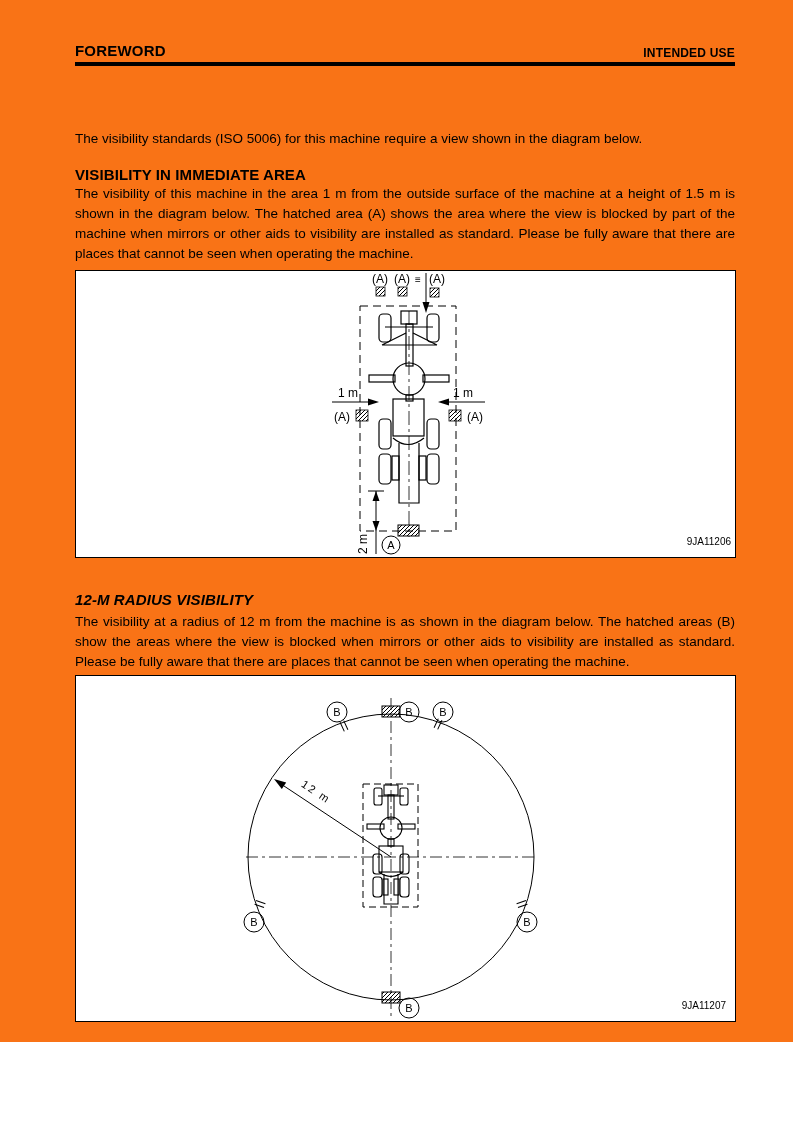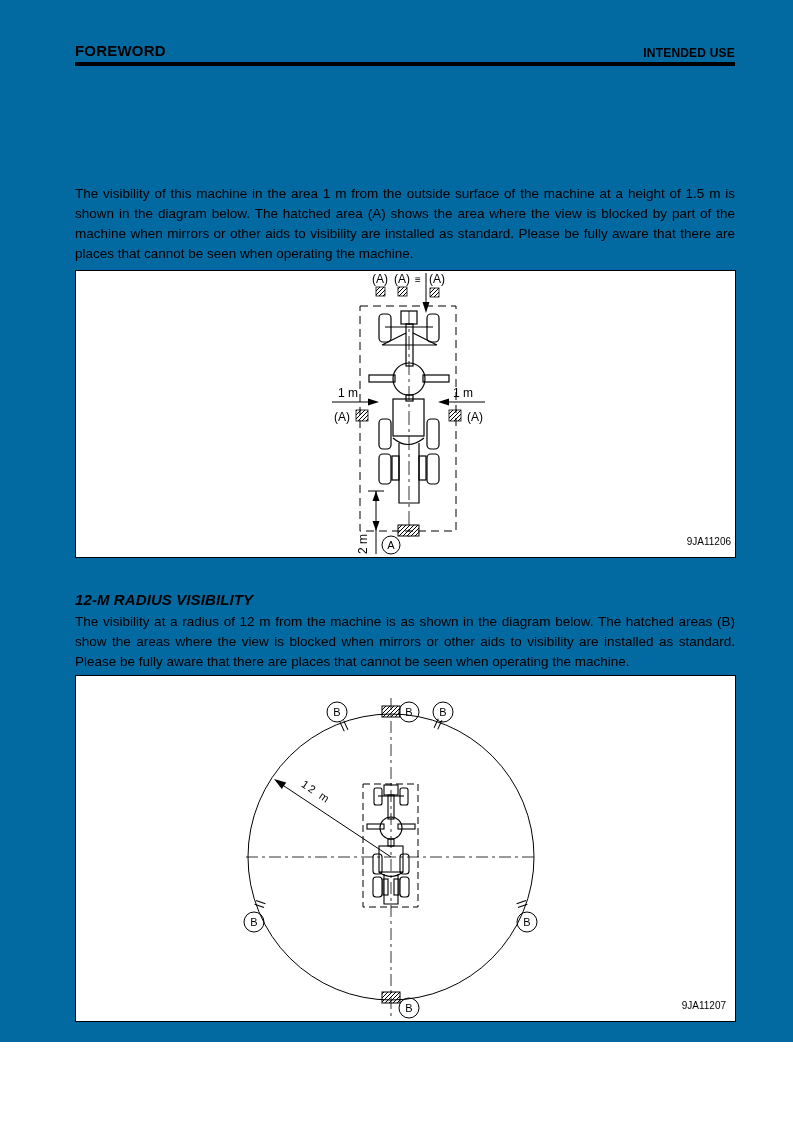--- a/index.html
+++ b/index.html
@@ -1,21 +1,21 @@
 <!DOCTYPE html>
 <html><head>
 <meta charset="utf-8">
 <style>
   * { margin: 0; padding: 0; box-sizing: border-box; }
   html, body { background: #ffffff; }
   .page {
     position: relative;
     width: 793px;
     height: 1042px;
-    background: #0369a1;
+    background: #f97316;
     font-family: "Liberation Sans", sans-serif;
     color: #000;
     overflow: hidden;
   }
   .abs { position: absolute; }
   .content-x { left: 75px; width: 660px; }
 
   .hdr-left  { font-size: 15px; font-weight: bold; letter-spacing: 0.2px; }
   .hdr-right { font-size: 12px; font-weight: bold; letter-spacing: 0.2px; }
   .hdr-bar   { height: 4px; background: #000; }
@@ -43,21 +43,23 @@
 </style>
 </head>
 <body>
 
 <div class="page">
 
   <div class="abs content-x hdr-left" style="top:42px;">FOREWORD</div>
   <div class="abs hdr-right" style="top:46px; right:58px;">INTENDED USE</div>
   <div class="abs content-x hdr-bar" style="top:62px;"></div>
 
-
+  <p class="abs content-x body-text" style="top:129px;">The visibility standards (ISO 5006) for this machine require a view shown in the diagram below.</p>
+
+  <h2 class="abs content-x sec-title" style="top:166px;">VISIBILITY IN IMMEDIATE AREA</h2>
   <p class="abs content-x body-text" style="top:184px;">The visibility of this machine in the area 1 m from the outside surface of the machine at a height of 1.5 m is shown in the diagram below. The hatched area (A) shows the area where the view is blocked by part of the machine when mirrors or other aids to visibility are installed as standard. Please be fully aware that there are places that cannot be seen when operating the machine.</p>
 
   <div class="figure-box" style="left:75px; top:270px; width:661px; height:288px;">
 
     <svg width="659" height="286" viewBox="0 0 659 286">
       <defs>
         <pattern id="hatch1" patternUnits="userSpaceOnUse" width="4" height="4">
           <path d="M0,4 L4,0" stroke="#000" stroke-width="1"></path>
         </pattern>
       </defs>

